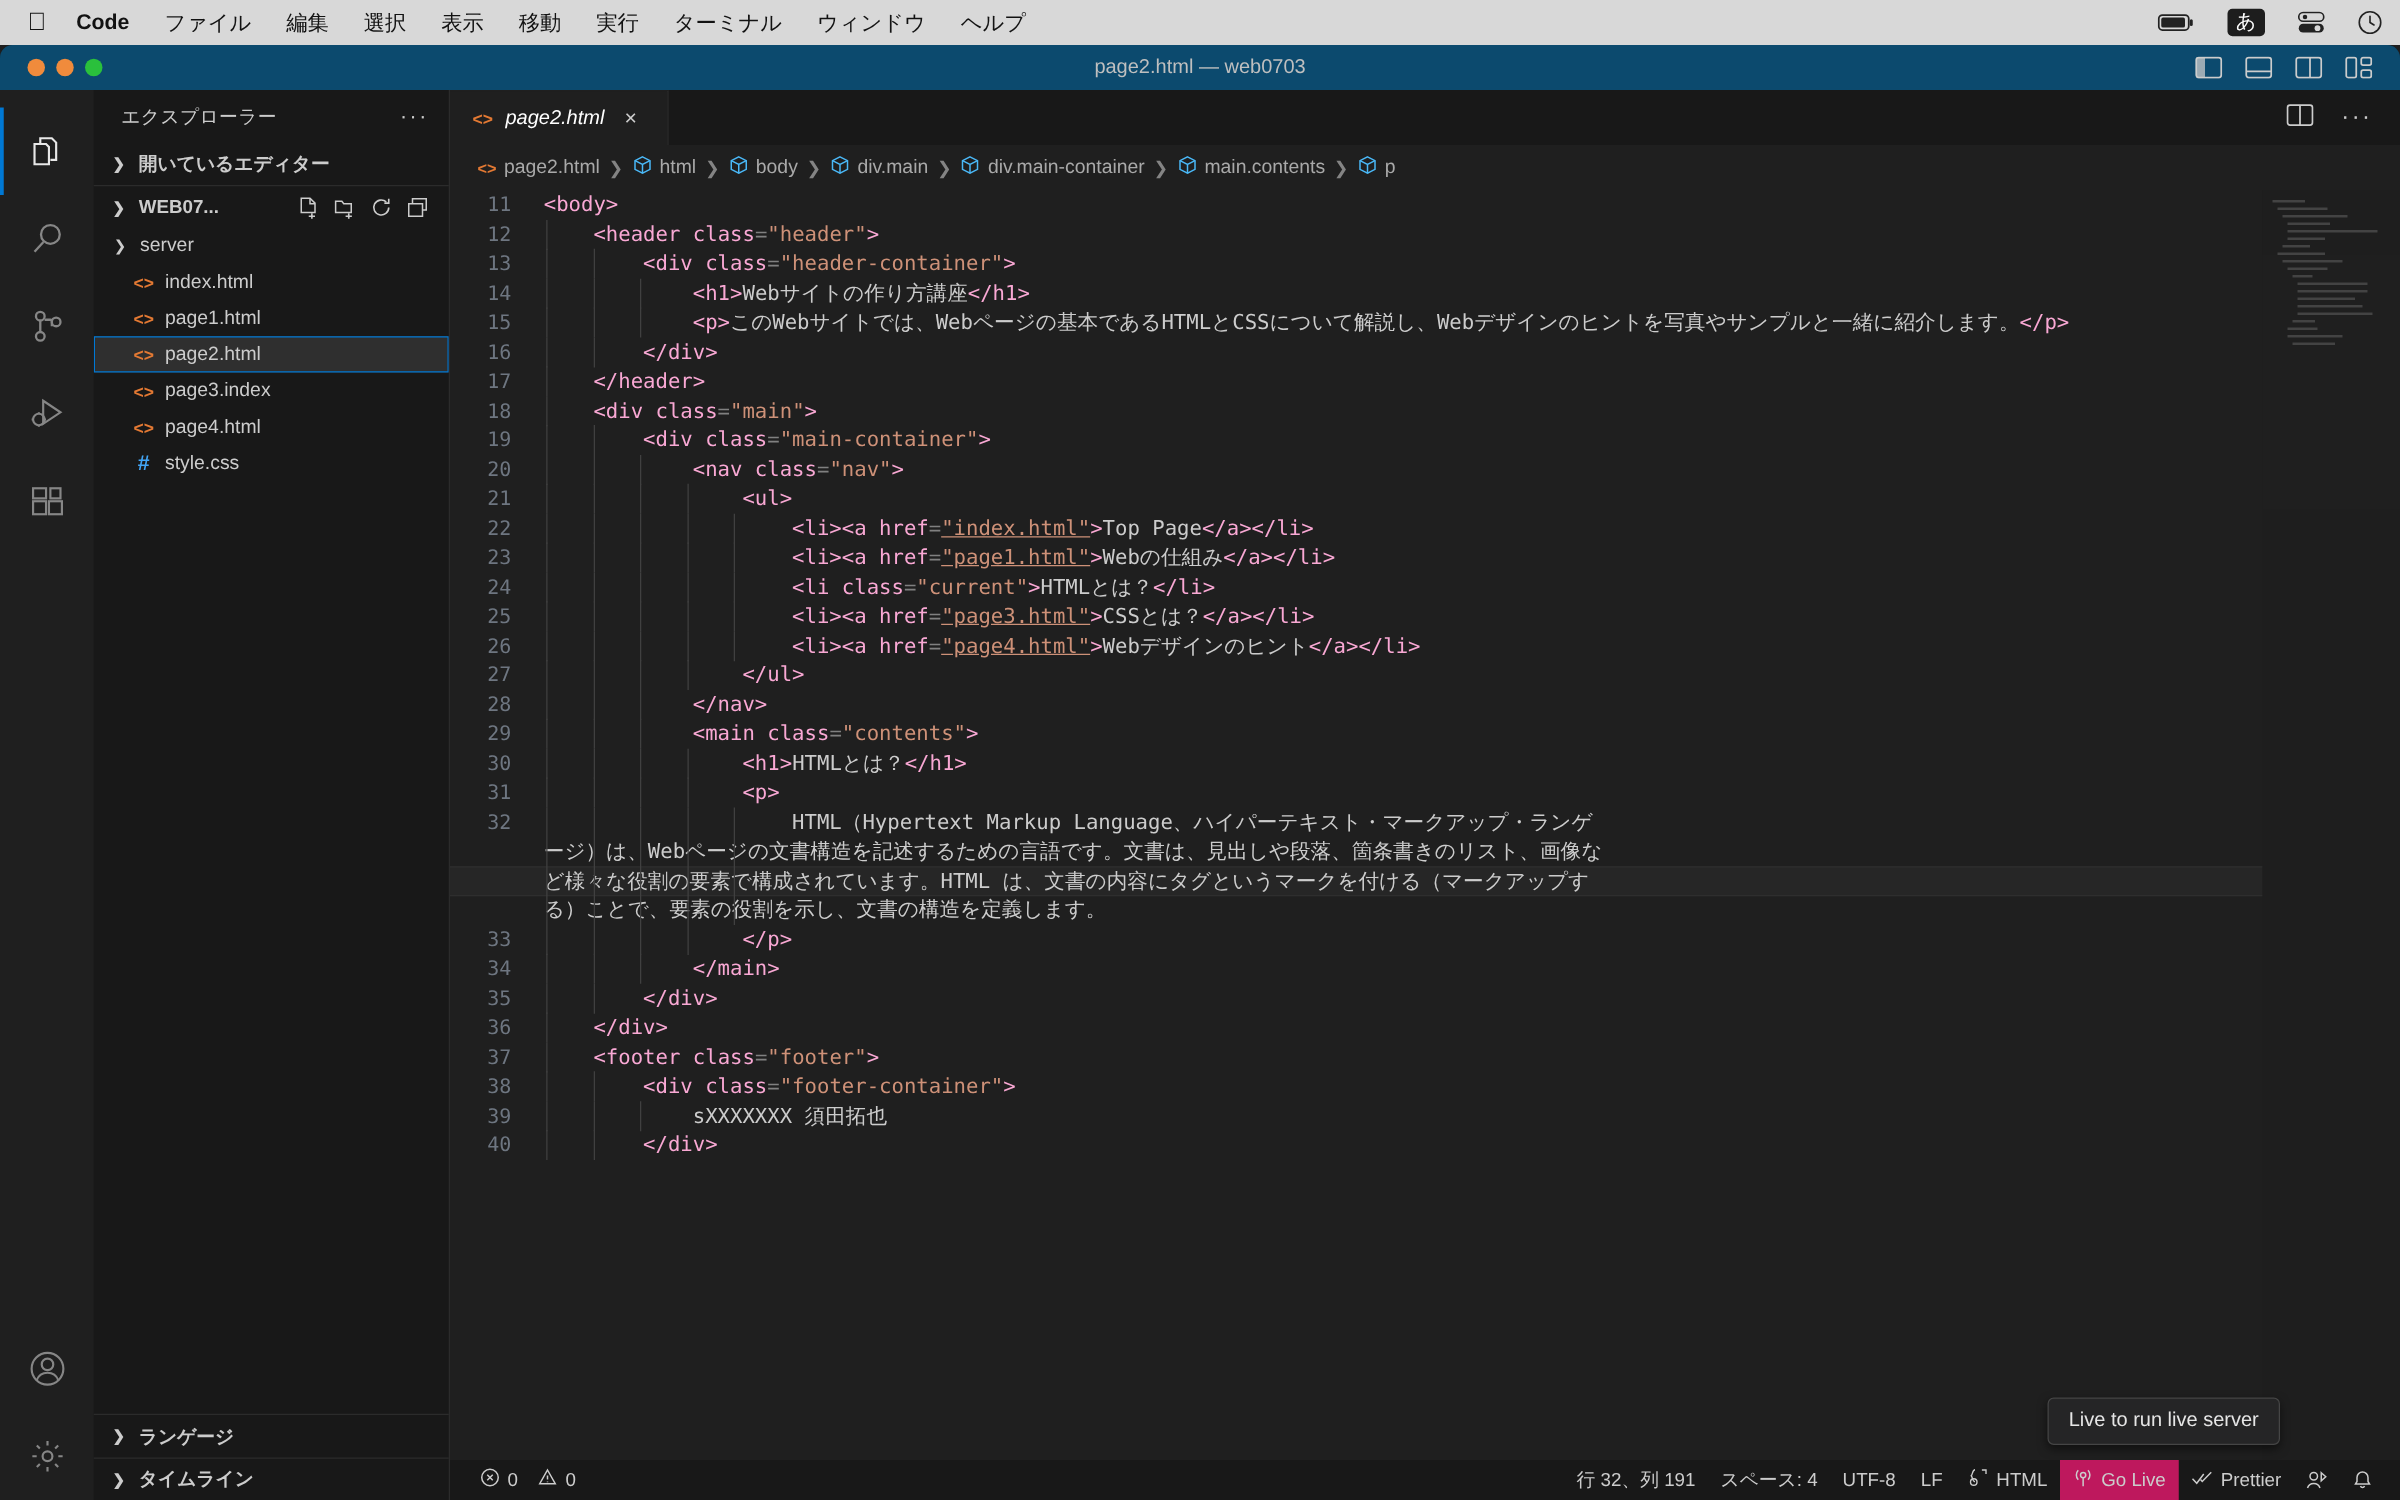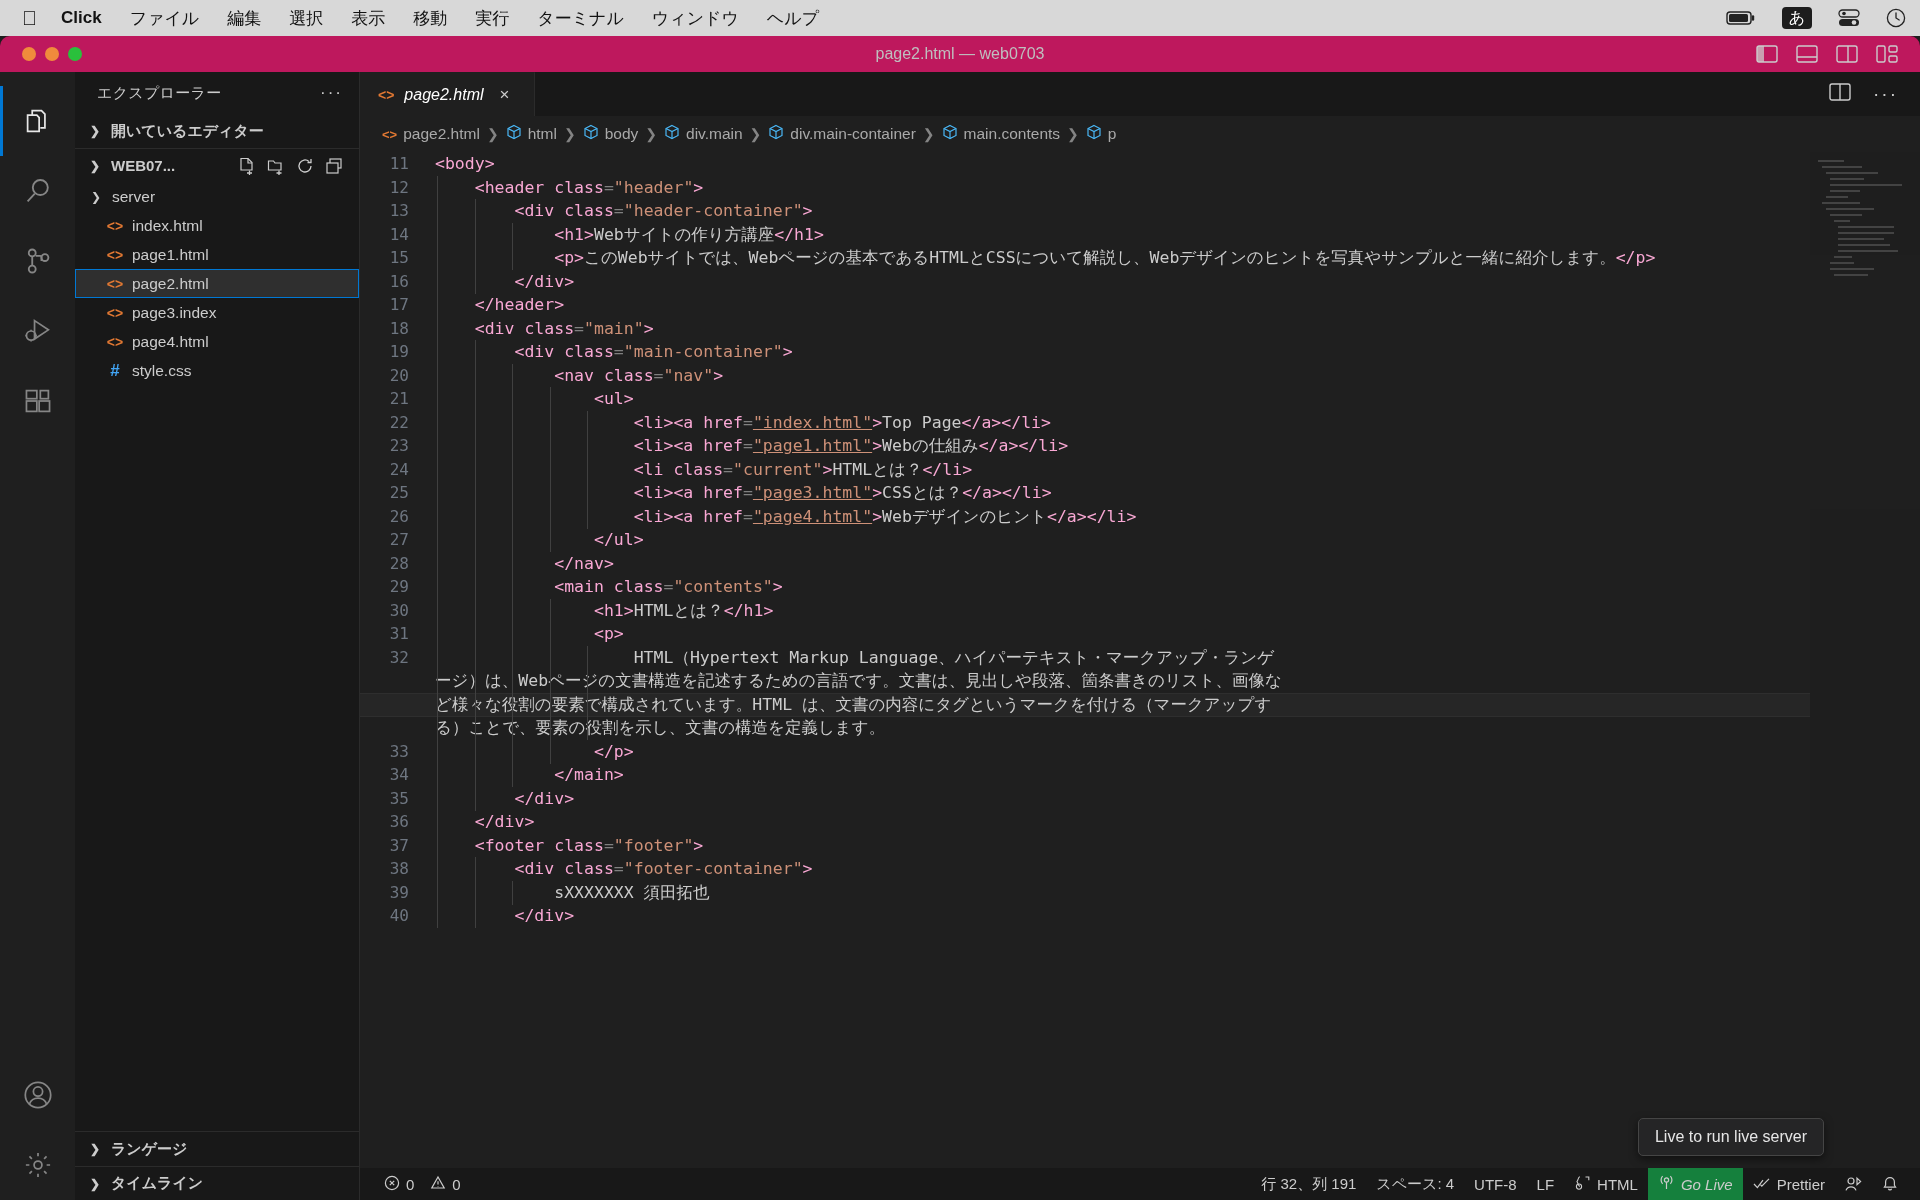--- a/index.html
+++ b/index.html
@@ -33,21 +33,21 @@
   .vscode{
     position:absolute; top:36px; left:0;
     width:1920px; height:1164px;
     background:#1f1f1f;
     display:flex; flex-direction:column;
     border-top-left-radius:10px; border-top-right-radius:10px;
     overflow:hidden;
   }
   .titlebar{
     height:36px; flex:0 0 36px;
-    background:#be185d;
+    background:#0c4a6e;
     display:flex; align-items:center;
     position:relative;
   }
   .traffic{ display:flex; align-items:center; gap:9px; padding-left:22px; }
   .light{ width:14px; height:14px; border-radius:50%; }
   .l-close{ background:#f08b3c; }
   .l-min{ background:#f08b3c; }
   .l-max{ background:#2ac03c; }
   .wintitle{
     position:absolute; left:0; right:0; text-align:center;
@@ -176,30 +176,30 @@
     box-shadow:0 3px 8px rgba(0,0,0,.5);
   }
 
   
   .statusbar{
     height:32px; flex:0 0 32px; background:#181818;
     display:flex; align-items:center; font-size:15px; color:#cccccc;
     padding:0 12px 0 14px; gap:0;
   }
   .sb-item{ display:flex; align-items:center; gap:6px; padding:0 10px; height:32px; }
-  .sb-item.golive{ background:#15803d;font-style:italic; }
+  .sb-item.golive{ background:#be185d; }
   .sb-spacer{ flex:1; }
   svg{ fill:none; stroke:currentColor; }
 </style>
 </head>
 <body>
 
 <div class="macbar">
   <span class="apple"></span>
-  <span class="mi bold">Click</span>
+  <span class="mi bold">Code</span>
   <span class="mi">ファイル</span>
   <span class="mi">編集</span>
   <span class="mi">選択</span>
   <span class="mi">表示</span>
   <span class="mi">移動</span>
   <span class="mi">実行</span>
   <span class="mi">ターミナル</span>
   <span class="mi">ウィンドウ</span>
   <span class="mi">ヘルプ</span>
   <span class="spacer"></span>

